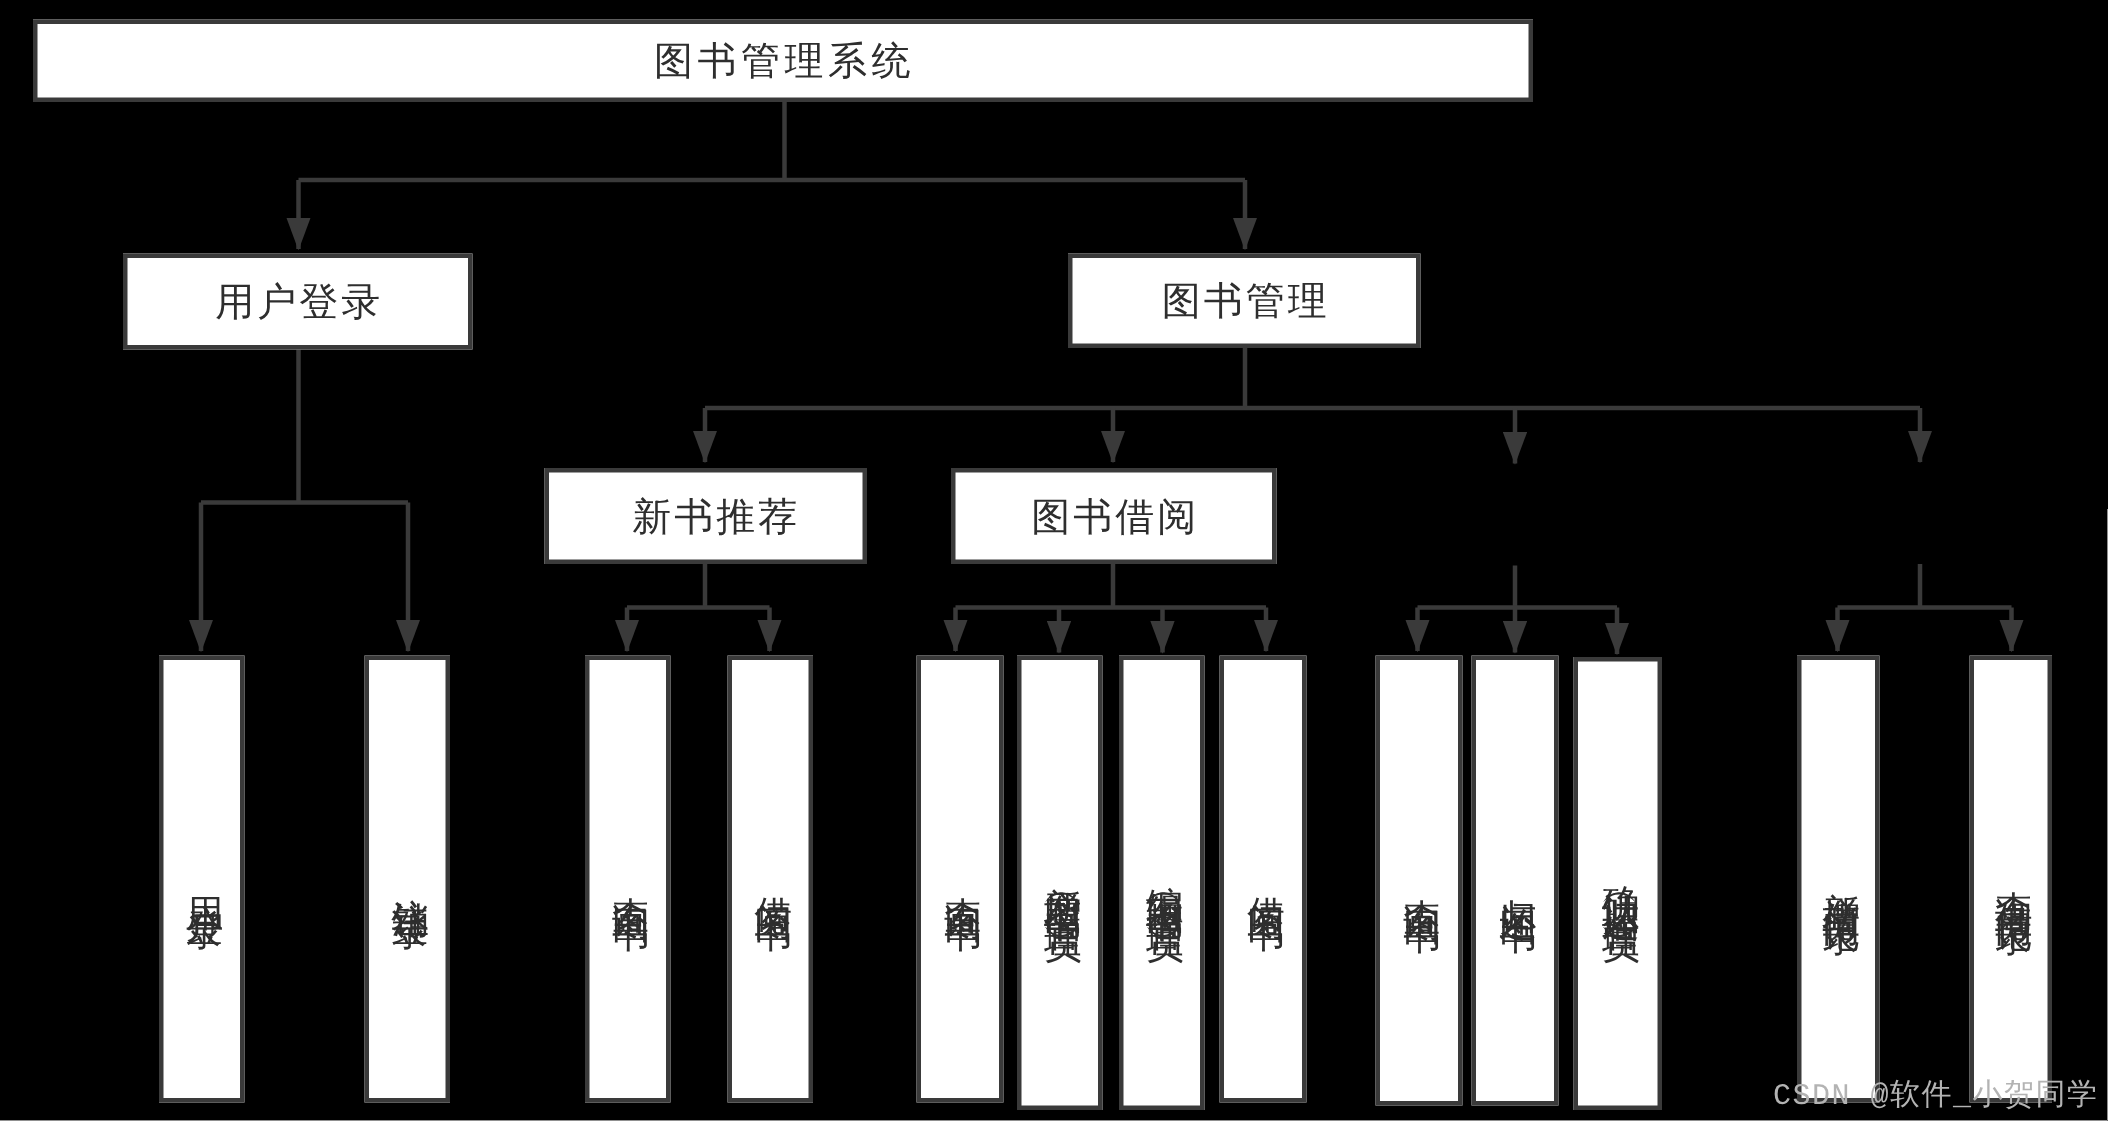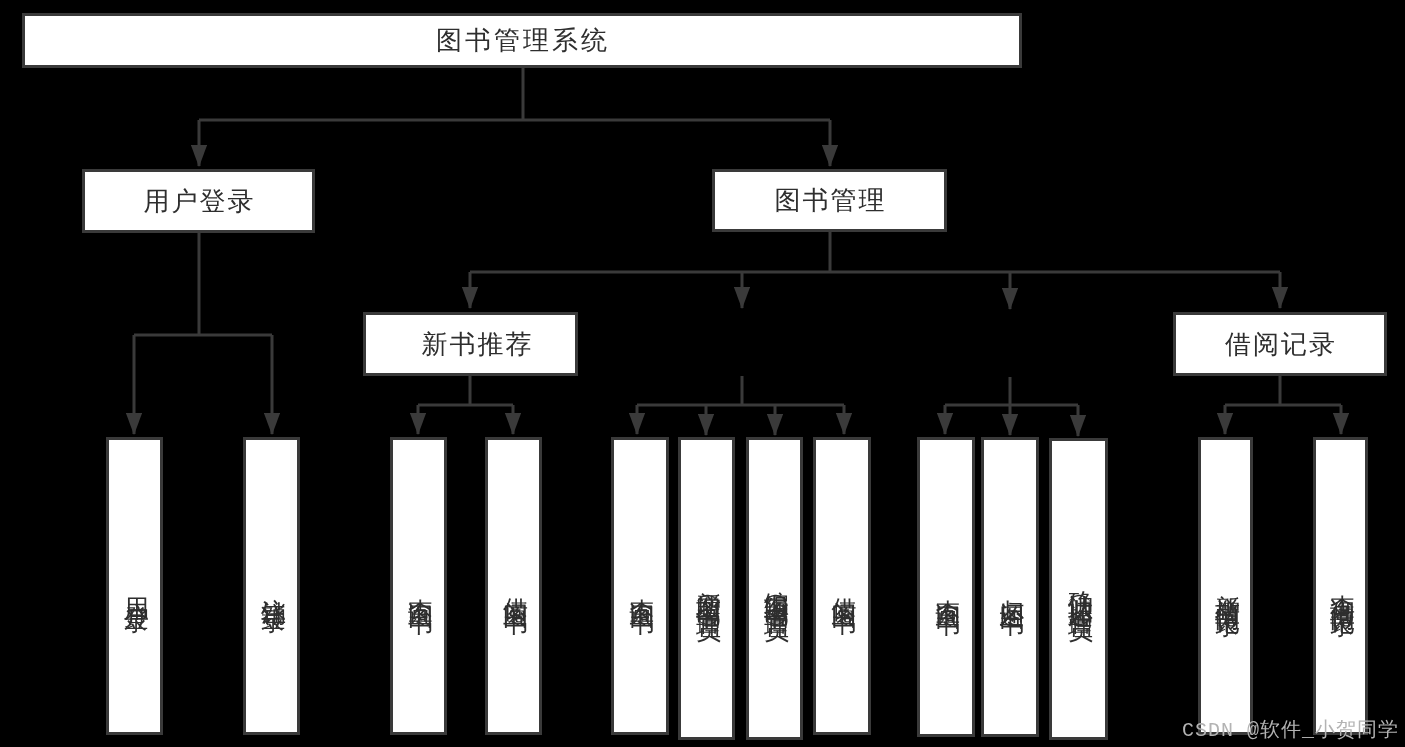--- a/index.html
+++ b/index.html
@@ -104,22 +104,22 @@
   <div class="node" style="left:82px;top:169px;width:233px;height:64px;">
     <span>用户登录</span>
   </div>
   <div class="node" style="left:712px;top:169px;width:235px;height:63px;">
     <span>图书管理</span>
   </div>
 
   <div class="node" style="left:363px;top:312px;width:215px;height:64px;padding-left:12px;">
     <span>新书推荐</span>
   </div>
-  <div class="node" style="left:1173px;top:312px;width:214px;height:64px;">
-    <span>借阅记录</span>
+  <div class="node" style="left:634px;top:312px;width:217px;height:64px;">
+    <span>图书借阅</span>
   </div>
 
   <div class="node vnode" style="left:106px;top:437px;width:57px;height:298px;">
     <span>用户登录</span>
   </div>
   <div class="node vnode" style="left:243px;top:437px;width:57px;height:298px;">
     <span>注销登录</span>
   </div>
 
   <div class="node vnode" style="left:390px;top:437px;width:57px;height:298px;">

